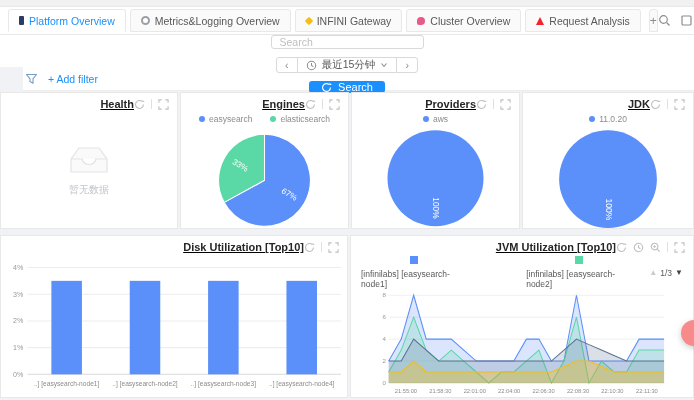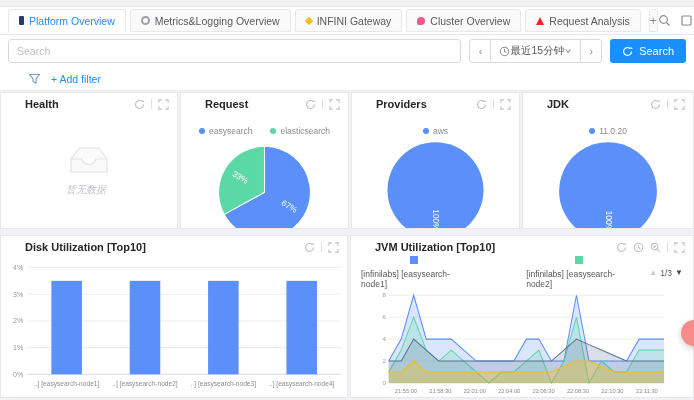--- a/index.html
+++ b/index.html
@@ -13,49 +13,49 @@
   .tab-ic{display:inline-block;margin-right:5px;}
   .platform-icon{width:5px;height:9px;background:#2b3a67;border-radius:1px;}
   .metrics-icon{width:5px;height:5px;background:#fff;border:2px solid #9aa0a6;border-radius:50%;}
   .gateway-icon{width:6px;height:6px;background:#f6bd16;transform:rotate(45deg);border-radius:1px;}
   .cluster-icon{width:8px;height:8px;background:#e85a8a;border-radius:50% 50% 50% 2px;}
   .request-icon{width:0;height:0;border-left:4px solid transparent;border-right:4px solid transparent;border-bottom:8px solid #f5222d;}
   .tab-new{width:38px;height:21px;margin-left:8px;border:1px solid #e8e8e8;background:#fafafa;border-radius:3px 3px 0 0;display:flex;align-items:center;justify-content:center;color:#8c8c8c;font-size:12px;cursor:pointer;}
   .tb-icons{margin-left:auto;display:flex;align-items:center;gap:9px;}
   .tb-icons svg{cursor:pointer;}
   
-  .searchrow{height:32px;background:#fff;display:flex;align-items:center;padding:0 8px;gap:8px;}
+  .searchrow{height:32px;background:#fff;display:flex;align-items:center;padding:0 8px;gap:8px;flex-direction:column;}
   .search-input{flex:1;height:22px;border:1px solid #d9d9d9;border-radius:3px;padding:0 8px;font-size:10.5px;color:#333;outline:none;font-family:"Liberation Sans",sans-serif;}
   .search-input::placeholder{color:#bfbfbf;}
   .timegroup{display:flex;align-items:stretch;height:24px;}
   .tg-seg{border:1px solid #d9d9d9;background:#fff;display:flex;align-items:center;justify-content:center;font-size:10.5px;color:#595959;cursor:pointer;}
   .tg-prev{width:20px;border-radius:3px 0 0 3px;color:#8c8c8c;}
-  .tg-mid{padding:0 8px;border-left:none;border-right:none;}
+  .tg-mid{padding:0 8px;border-left:none;border-right:none;gap:5px;}
   .tg-next{width:20px;border-radius:0 3px 3px 0;color:#8c8c8c;}
   .refresh-btn{height:24px;background:#1890ff;border:none;border-radius:3px;color:#fff;font-size:11px;padding:0 12px;display:flex;align-items:center;gap:6px;cursor:pointer;font-family:"Liberation Sans",sans-serif;}
   
-  .filterrow{height:23px;background:#fff;display:flex;align-items:center;gap:10px;padding:0 28px;border-bottom:1px solid #ededed;}
+  .filterrow{height:23px;background:#fff;display:flex;align-items:center;gap:10px;padding:0 2px;border-bottom:1px solid #ededed;margin-left:23px;}
   .add-filter{color:#1890ff;font-size:10.5px;cursor:pointer;}
   
   .grid1{display:grid;grid-template-columns:178px 169px 169px 1fr;gap:2px;margin-top:1px;}
   .grid2{display:grid;grid-template-columns:348px 1fr;gap:2px;margin-top:6px;}
   .card{background:#fff;border:1px solid #e8e8e8;box-sizing:border-box;display:flex;flex-direction:column;overflow:hidden;}
   .grid1 .card{height:137px;}
   .grid2 .card{height:163px;}
-  .card-hd{display:flex;align-items:center;justify-content:space-between;padding:5px 8px 2px 24px;}
+  .card-hd{display:flex;align-items:center;justify-content:flex-end;padding:5px 8px 2px 24px;text-decoration:underline;}
   .card-title{font-size:11px;font-weight:bold;color:#262626;}
   .hd-icons{display:flex;align-items:center;gap:6px;}
   .hd-div{width:1px;height:10px;background:#e0e0e0;}
   .hd-icons svg{cursor:pointer;}
   .card-bd{flex:1;position:relative;display:flex;flex-direction:column;align-items:center;justify-content:center;}
   
-  .empty{display:flex;flex-direction:column;align-items:flex-start;gap:6px;font-style:italic;}
+  .empty{display:flex;flex-direction:column;align-items:center;gap:6px;}
   .empty-text{font-size:10px;color:#c0c4cc;}
   
-  .pie-legend{display:flex;justify-content:center;gap:18px;padding:2px 0;margin-top:12px;}
+  .pie-legend{display:flex;justify-content:center;gap:18px;padding:2px 0;}
   .lg-item{display:flex;align-items:center;gap:4px;cursor:pointer;}
   .lg-dot{width:6px;height:6px;border-radius:50%;display:inline-block;}
   .lg-item span:last-child{font-size:8.5px;color:#8c8c8c;}
   .pie-svg{flex:1;width:100%;}
   
   .jvm-legendrow{display:flex;align-items:center;padding:1px 10px;gap:18px;}
   .jvm-lg-items{display:flex;gap:60px;flex:1;}
   .jlg-item{display:flex;align-items:center;gap:5px;cursor:pointer;flex-direction:column;}
   .jlg-sq{width:8px;height:8px;display:inline-block;}
   .jlg-item span:last-child{font-size:8.5px;color:#595959;}
@@ -161,21 +161,21 @@
             <path d="M5 16 L13 5 H33 L41 16 V29 H5 Z" fill="#fafafa" stroke="#e3e3e3" stroke-width="1.2"></path>
             <path d="M5 16 H16 C17 19.5 20 21.5 23 21.5 C26 21.5 29 19.5 30 16 H41" fill="#fff" stroke="#e3e3e3" stroke-width="1.2"></path>
           </svg>
         <span class="empty-text">暂无数据</span>
       </div>
     </div>
   </div>
 
   <div class="card">
     <div class="card-hd">
-      <span class="card-title">Request</span>
+      <span class="card-title">Engines</span>
       <span class="hd-icons">
         <svg width="11" height="11" viewBox="0 0 12 12">
             <path d="M10.3 6 a4.3 4.3 0 1 1 -1.3 -3.1" fill="none" stroke="#bfbfbf" stroke-width="1.2"></path>
             <path d="M9.2 0.8 L9.2 3.2 L11.6 3.2" fill="#bfbfbf"></path>
           </svg>
         <span class="hd-div"></span>
         <svg width="11" height="11" viewBox="0 0 12 12">
             <path d="M1 4 V1 H4 M8 1 H11 V4 M11 8 V11 H8 M4 11 H1 V8" fill="none" stroke="#bfbfbf" stroke-width="1.2"></path>
           </svg>
       </span>

